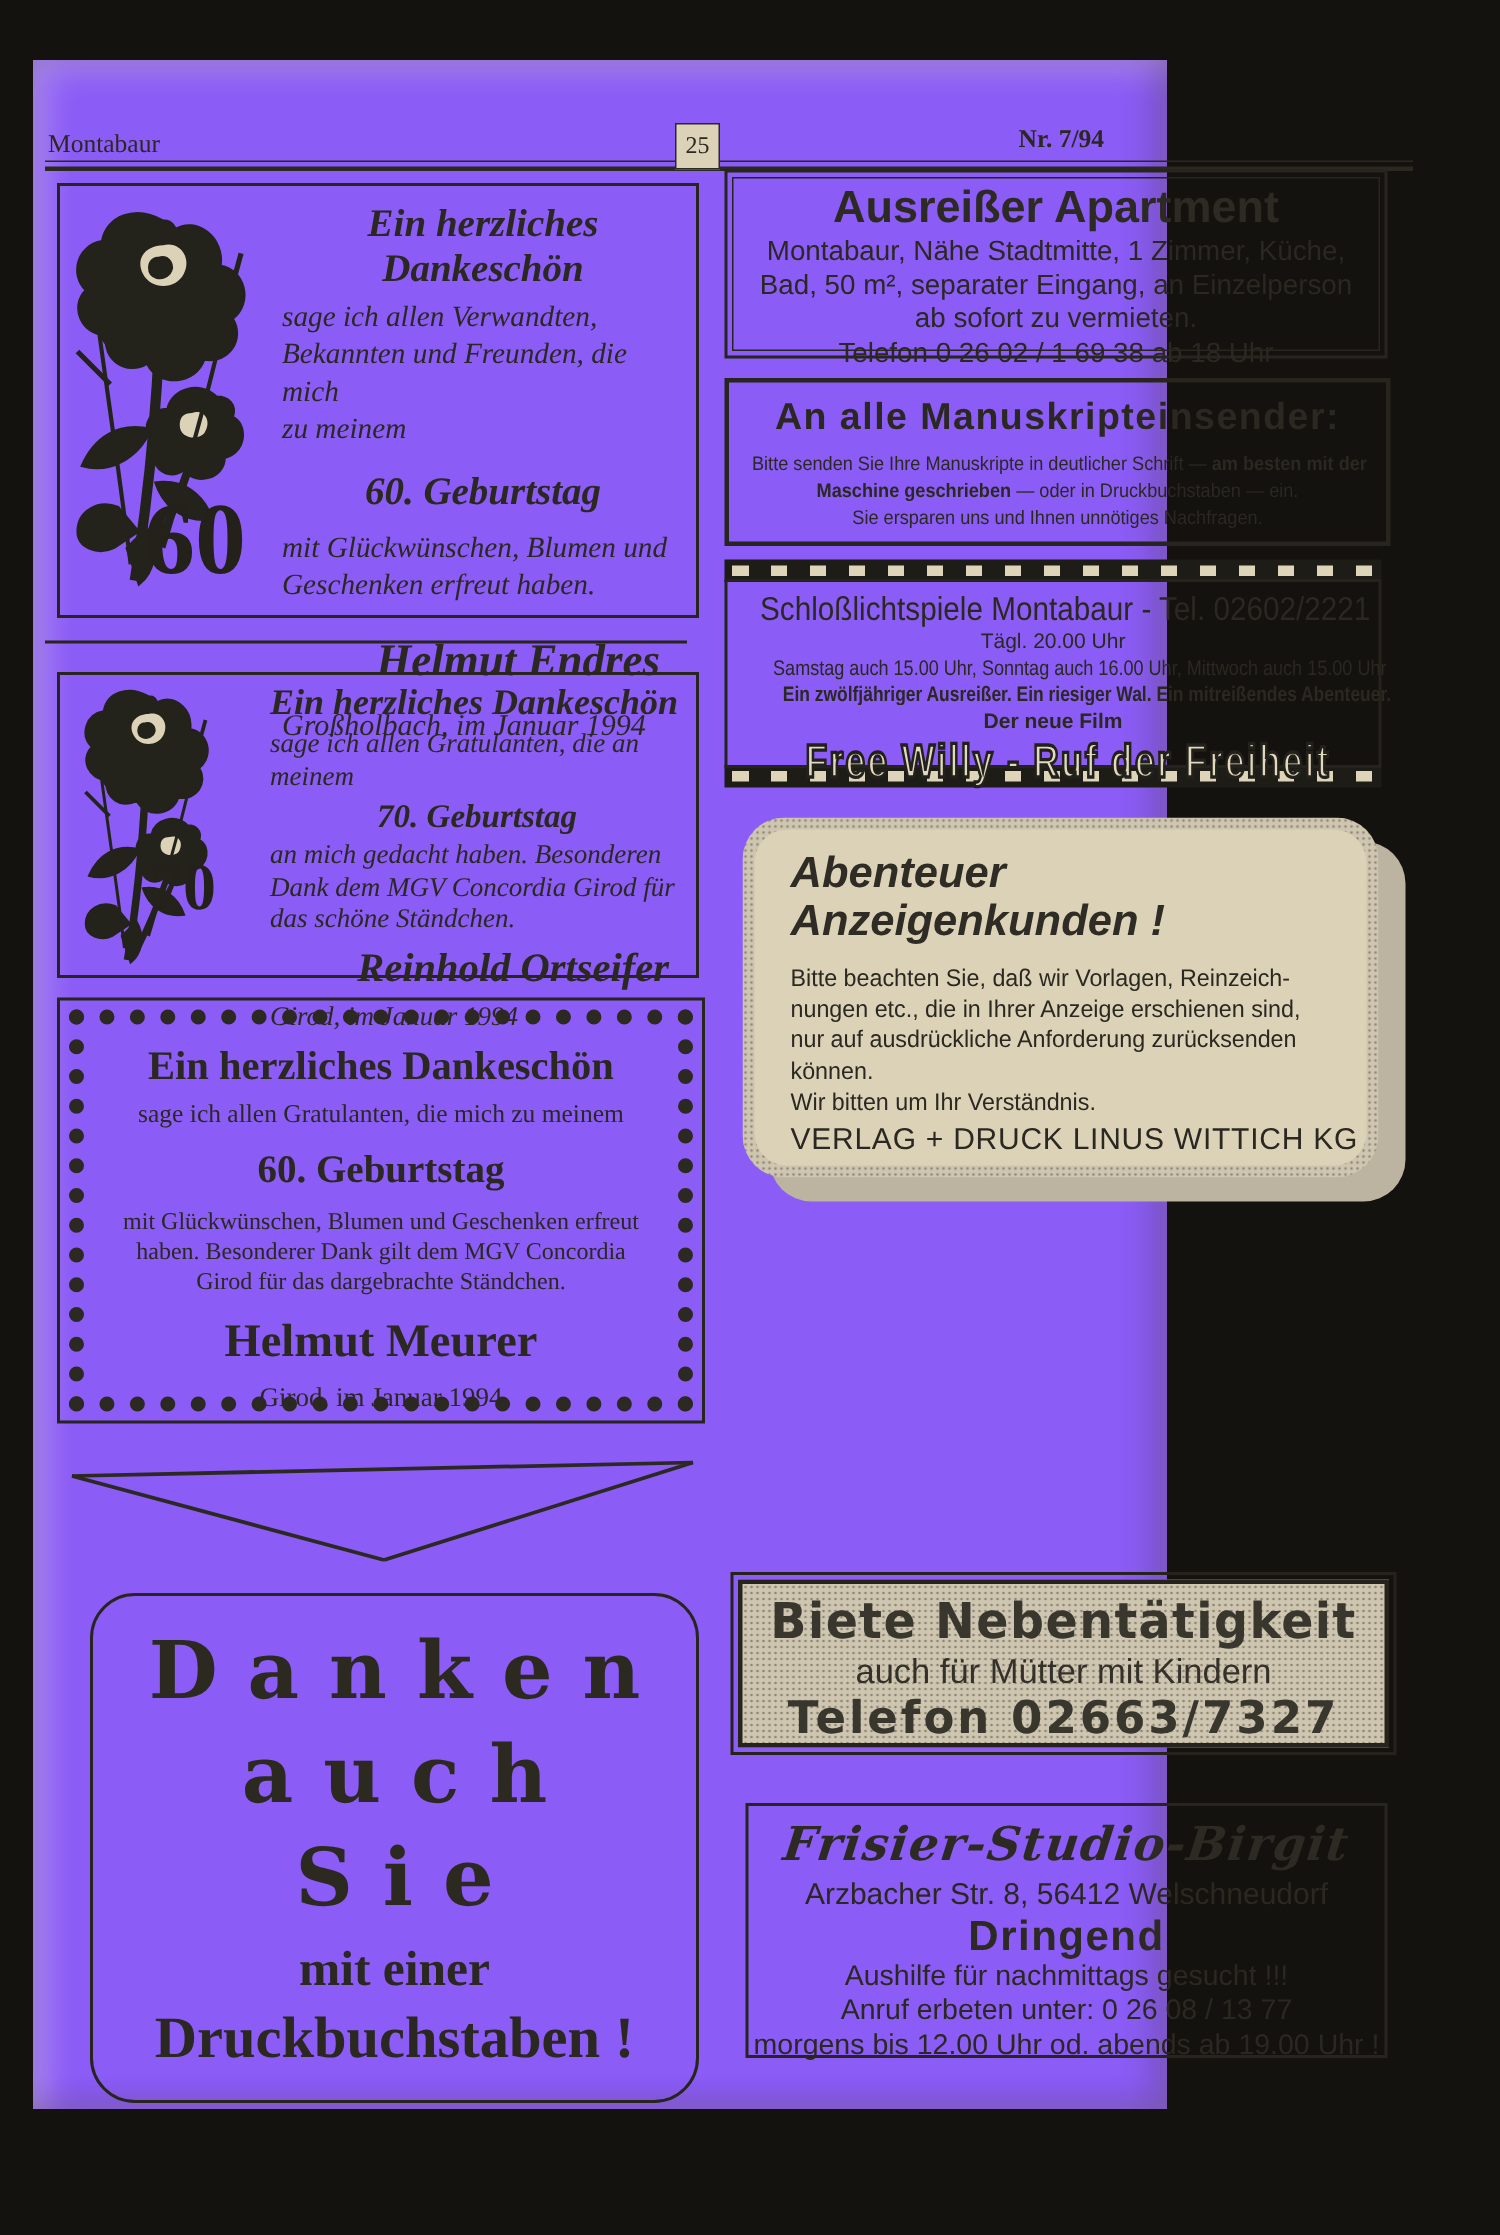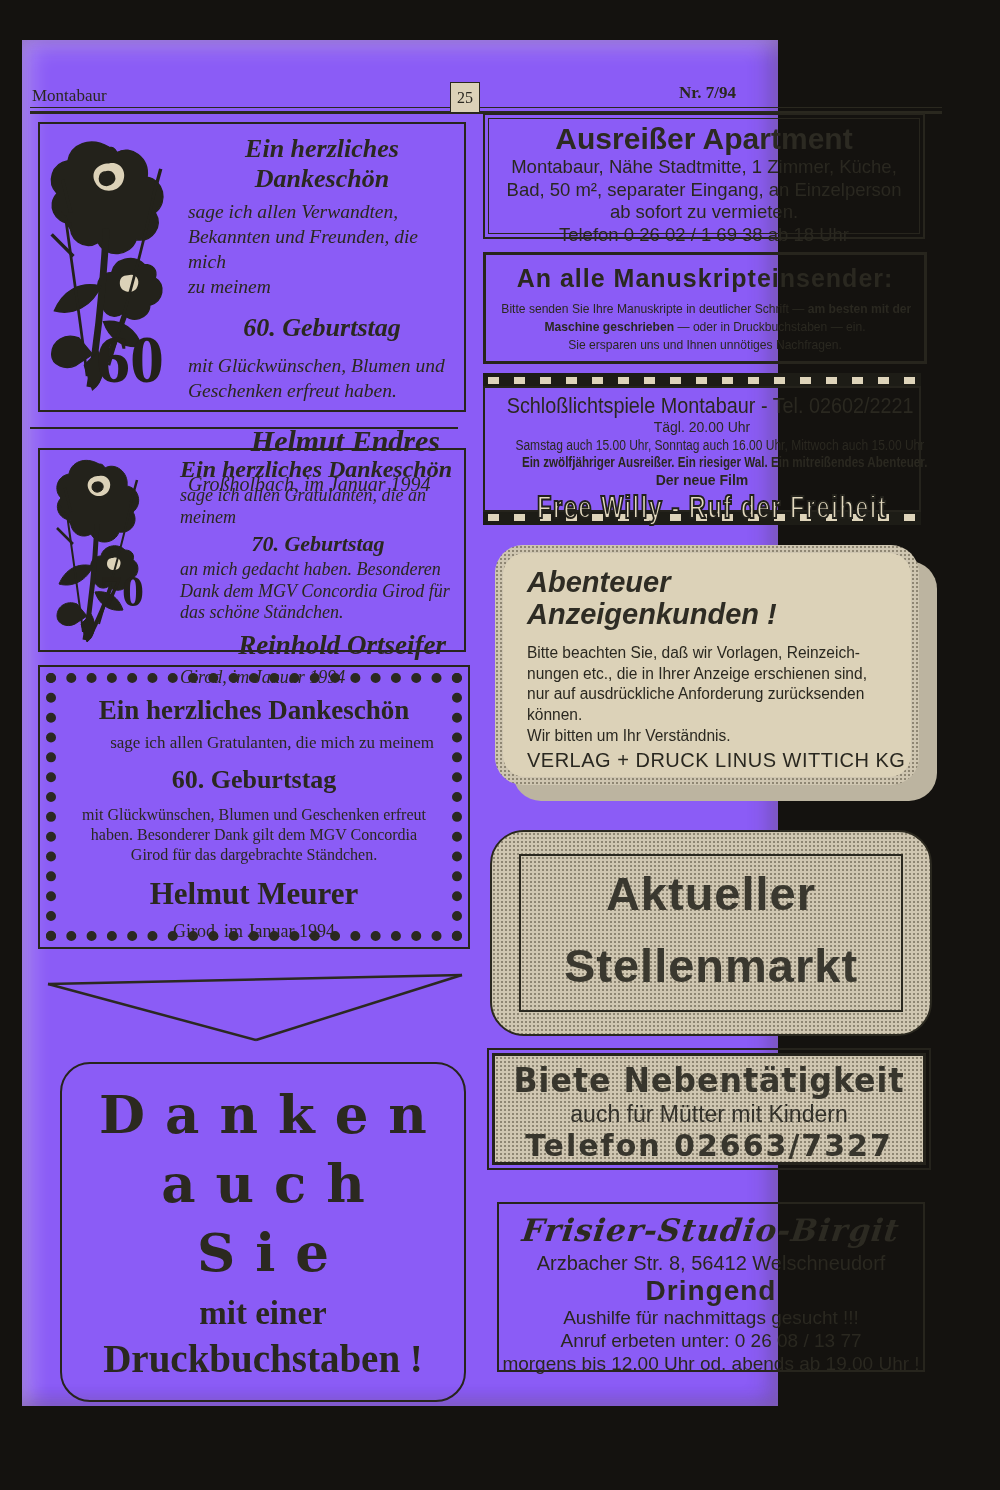--- a/index.html
+++ b/index.html
@@ -37,21 +37,21 @@
   .a2-text .t-event{font-size:22px;margin:3px 0 2px;}
   .t-name{font-weight:bold;font-size:30px;text-align:right;margin:20px 16px 0 0;font-family:Liberation Serif, serif;}
   .a2-text .t-name{font-size:27px;margin:6px 10px 0 0;}
   .t-place{font-size:20px;margin-top:15px;}
   .a2-text .t-place{font-size:18px;margin-top:6px;}
   
   .ad3{left:16px;top:625px;width:428px;height:280px;}
   .chain{position:absolute;inset:6px;border:10px dotted #2b2921;}
   .a3-content{position:absolute;inset:24px 34px;text-align:center;}
   .a3-title{font-weight:bold;font-size:27px;margin-top:4px;}
-  .a3-intro{font-size:17px;margin-top:7px;text-align:right;}
+  .a3-intro{font-size:17px;margin-top:7px;}
   .a3-event{font-weight:bold;font-size:26px;margin-top:12px;}
   .a3-body{font-size:16px;line-height:1.25;margin-top:10px;}
   .a3-name{font-weight:bold;font-size:31px;margin-top:11px;}
   .a3-place{font-size:18px;margin-top:9px;}
   
   .flap{left:18px;top:924px;width:430px;height:82px;}
   .danken{left:38px;top:1022px;width:402px;height:336px;border:2.5px solid #27251d;border-radius:30px;text-align:center;}
   .d-word{font-family:"DejaVu Serif",serif;font-weight:bold;font-size:53px;letter-spacing:20px;padding-left:20px;
           line-height:1.3;color:#2b2920;}
   .d-first{margin-top:16px;}
@@ -251,26 +251,20 @@
         <div class="ver-line nowrap">Bitte beachten Sie, daß wir Vorlagen, Reinzeich-</div>
         <div class="ver-line nowrap">nungen etc., die in Ihrer Anzeige erschienen sind,</div>
         <div class="ver-line nowrap">nur auf ausdrückliche Anforderung zurücksenden</div>
         <div class="ver-line nowrap">können.</div>
         <div class="ver-line nowrap">Wir bitten um Ihr Verständnis.</div>
       </div>
       <div class="ver-sig nowrap">VERLAG + DRUCK LINUS WITTICH KG</div>
     </div>
   </div>
 
-  <div class="abs stipple adE">
-    <div class="adE-in stipple">
-      <div class="job-line">Aktueller</div>
-      <div class="job-line">Stellenmarkt</div>
-    </div>
-  </div>
 
   <div class="abs adF">
     <div class="adF-in stipple sans">
       <div class="side-title nowrap">Biete Nebentätigkeit</div>
       <div class="side-sub">auch für Mütter mit Kindern</div>
       <div class="side-phone">Telefon 02663/7327</div>
     </div>
   </div>
 
   <div class="abs box adG sans">

